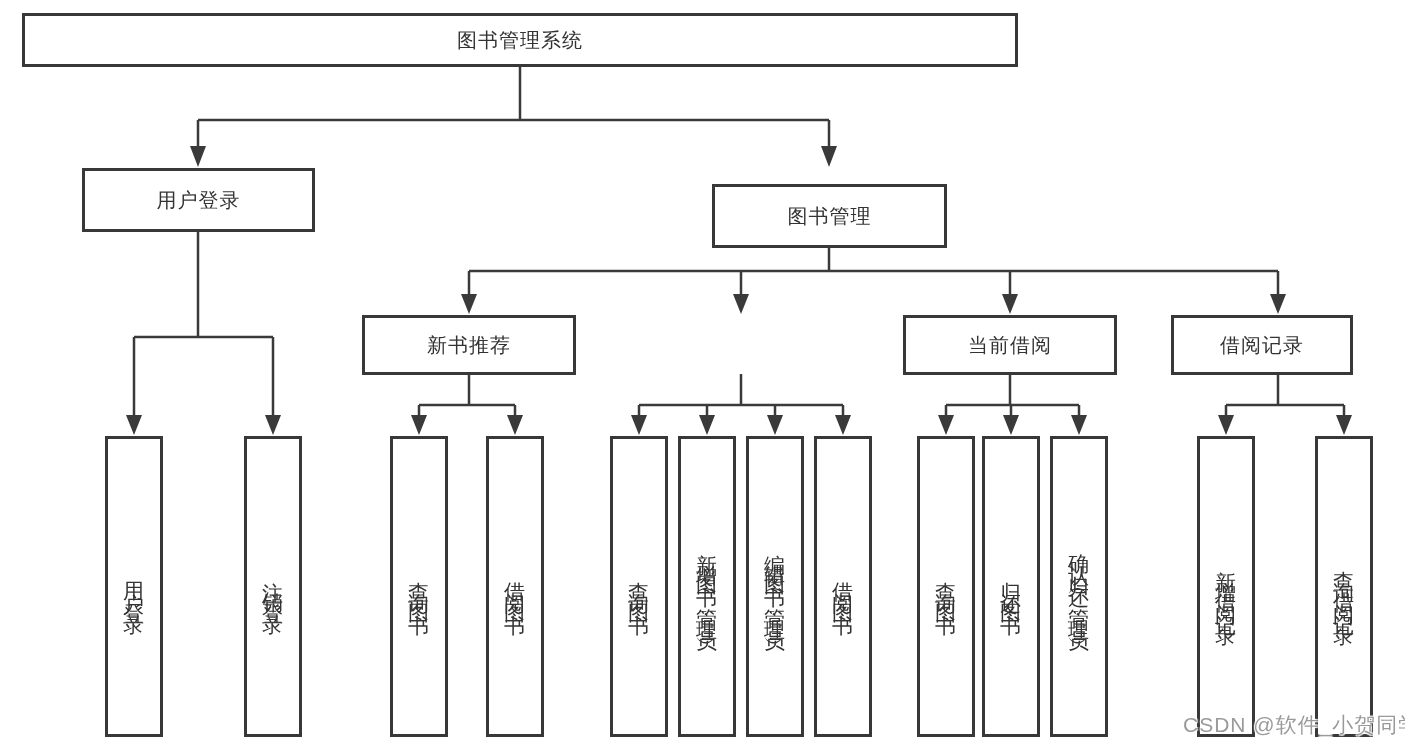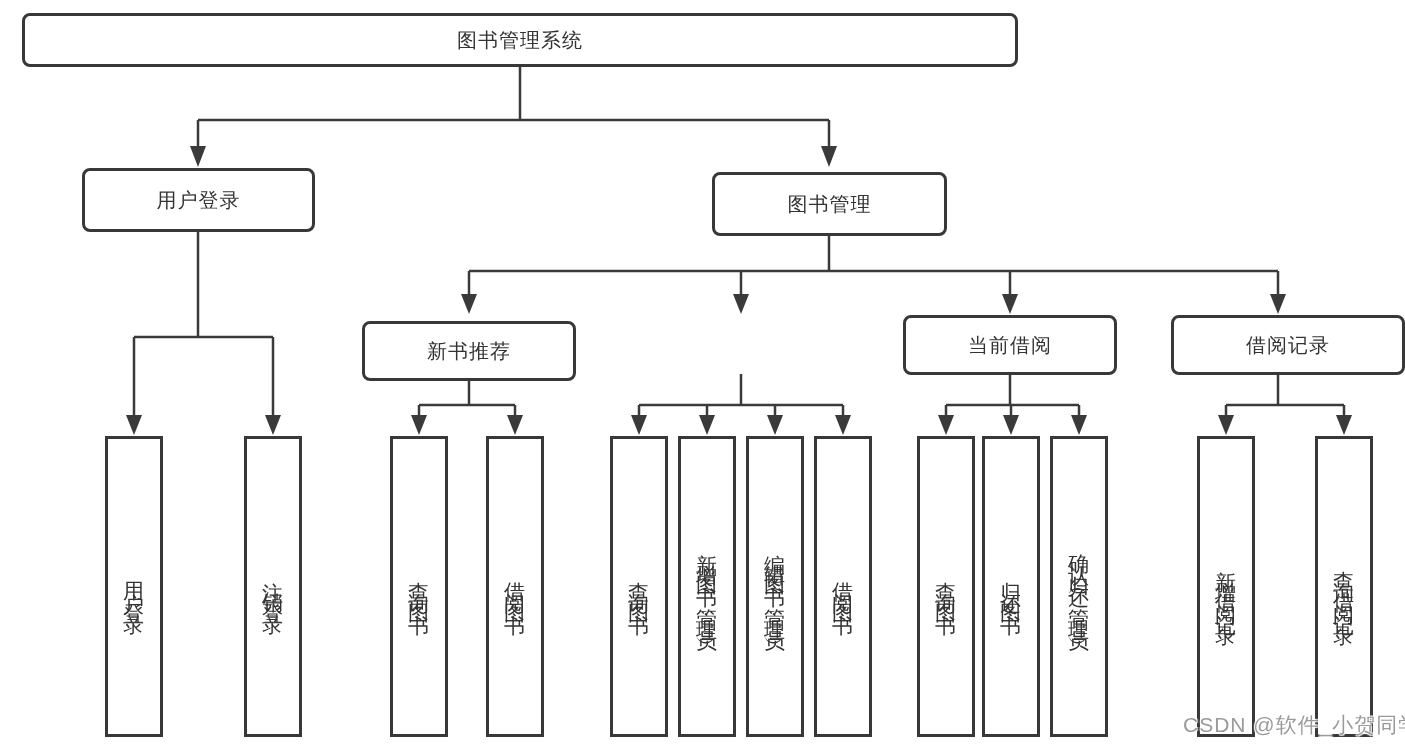--- a/index.html
+++ b/index.html
@@ -12,21 +12,21 @@
     overflow:hidden;
   }
   #wires{position:absolute;left:0;top:0;width:1405px;height:747px;}
   .node{
     position:absolute;
     box-sizing:border-box;
     border:3px solid #383838;
     background:#ffffff;
     display:flex;align-items:center;justify-content:center;
   }
-  .h-node{font-size:20px;letter-spacing:1px;white-space:nowrap;border-radius:8px;}
+  .h-node{font-size:20px;letter-spacing:1px;white-space:nowrap;}
   .v-node span{
     writing-mode:vertical-rl;
     text-orientation:mixed;
     font-size:21px;
     letter-spacing:11px;
     line-height:1;
     white-space:nowrap;
   }
   #watermark{
     position:absolute;
@@ -64,31 +64,31 @@
       M1218 415h16l-8 20z M1336 415h16l-8 20z"></path>
   </svg>
 
   <div class="node h-node" style="left:22px;top:13px;width:996px;height:54px;">
     <span>图书管理系统</span>
   </div>
 
   <div class="node h-node" style="left:82px;top:168px;width:233px;height:64px;">
     <span>用户登录</span>
   </div>
-  <div class="node h-node" style="left:712px;top:172px;width:235px;height:64px;">
+  <div class="node h-node" style="left:712px;top:184px;width:235px;height:64px;">
     <span>图书管理</span>
   </div>
 
-  <div class="node h-node" style="left:362px;top:315px;width:214px;height:60px;margin-top:6px;">
+  <div class="node h-node" style="left:362px;top:315px;width:214px;height:60px;">
     <span>新书推荐</span>
   </div>
   <div class="node h-node" style="left:903px;top:315px;width:214px;height:60px;justify-content:center;">
     <span>当前借阅</span>
   </div>
-  <div class="node h-node" style="left:1171px;top:315px;width:234px;height:60px;">
+  <div class="node h-node" style="left:1171px;top:315px;width:182px;height:60px;">
     <span>借阅记录</span>
   </div>
 
   <div class="node v-node" style="left:105px;top:436px;width:58px;height:301px;">
     <span>用户登录</span>
   </div>
   <div class="node v-node" style="left:244px;top:436px;width:58px;height:301px;">
     <span>注销登录</span>
   </div>
 

